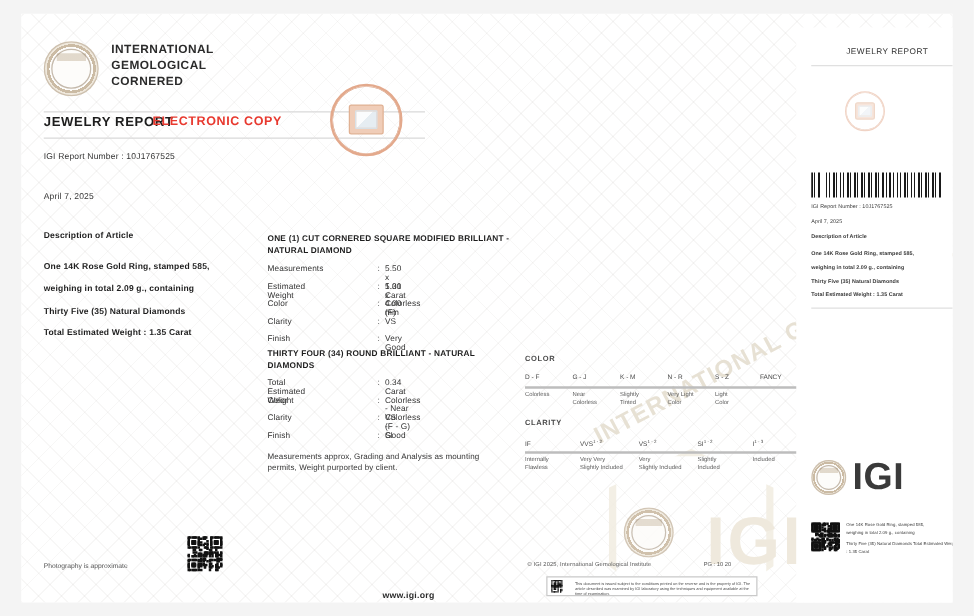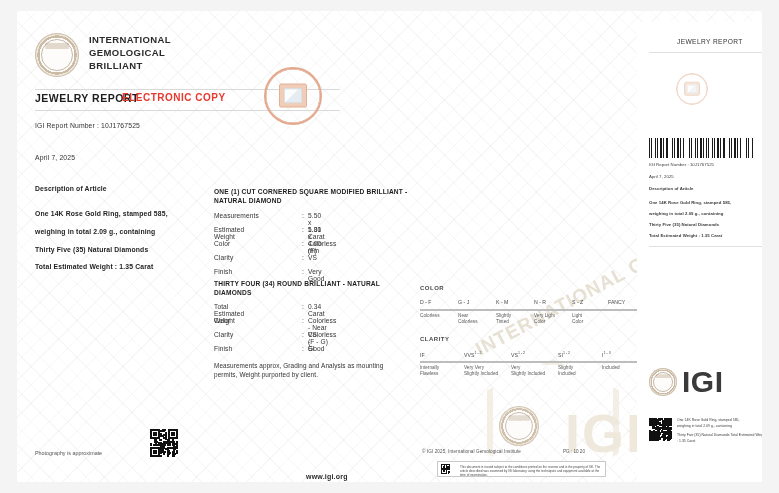--- a/index.html
+++ b/index.html
@@ -147,21 +147,21 @@
       <div class="gem"></div>
   </div>
 
   <div class="hdr-logo seal">
     <div class="rim"></div>
       <div class="gem"></div>
   </div>
   <div class="hdr-text">
     <div>INTERNATIONAL</div>
     <div>GEMOLOGICAL</div>
-    <div>BRILLIANT</div>
+    <div>CORNERED</div>
   </div>
   <div class="rule-top"></div>
   <div class="jr-title">JEWELRY REPORT</div>
   <div class="ecopy">ELECTRONIC COPY</div>
   <div class="rule-top2"></div>
 
   <div class="lblock" style="top:111px;">
     <span>IGI Report Number :</span>
     <span>10J1767525</span>
   </div>

